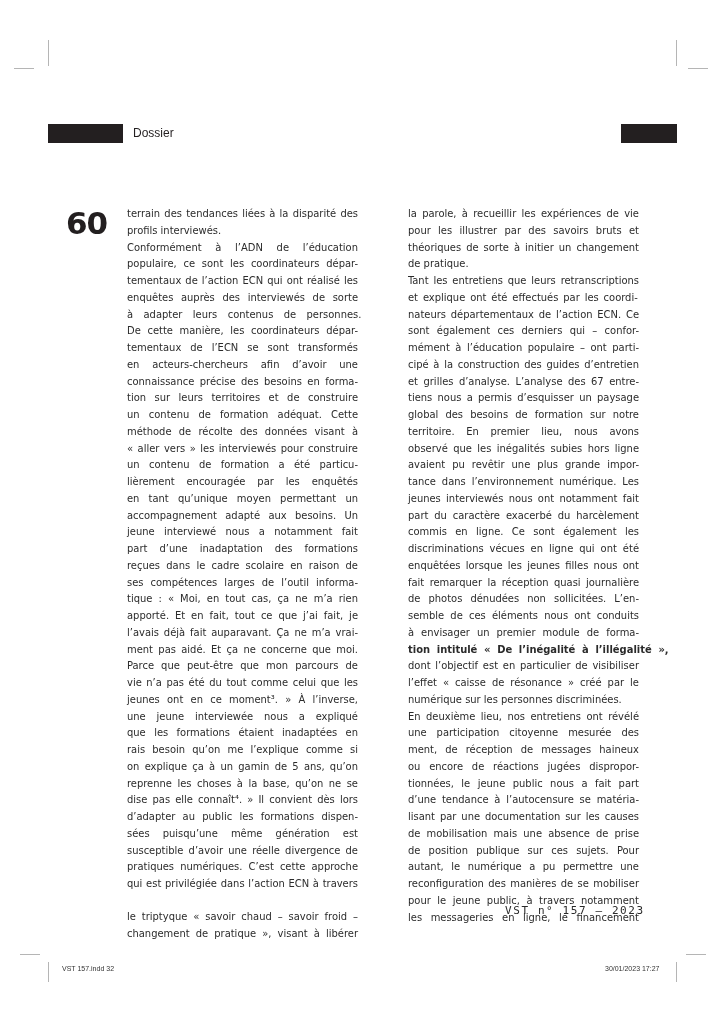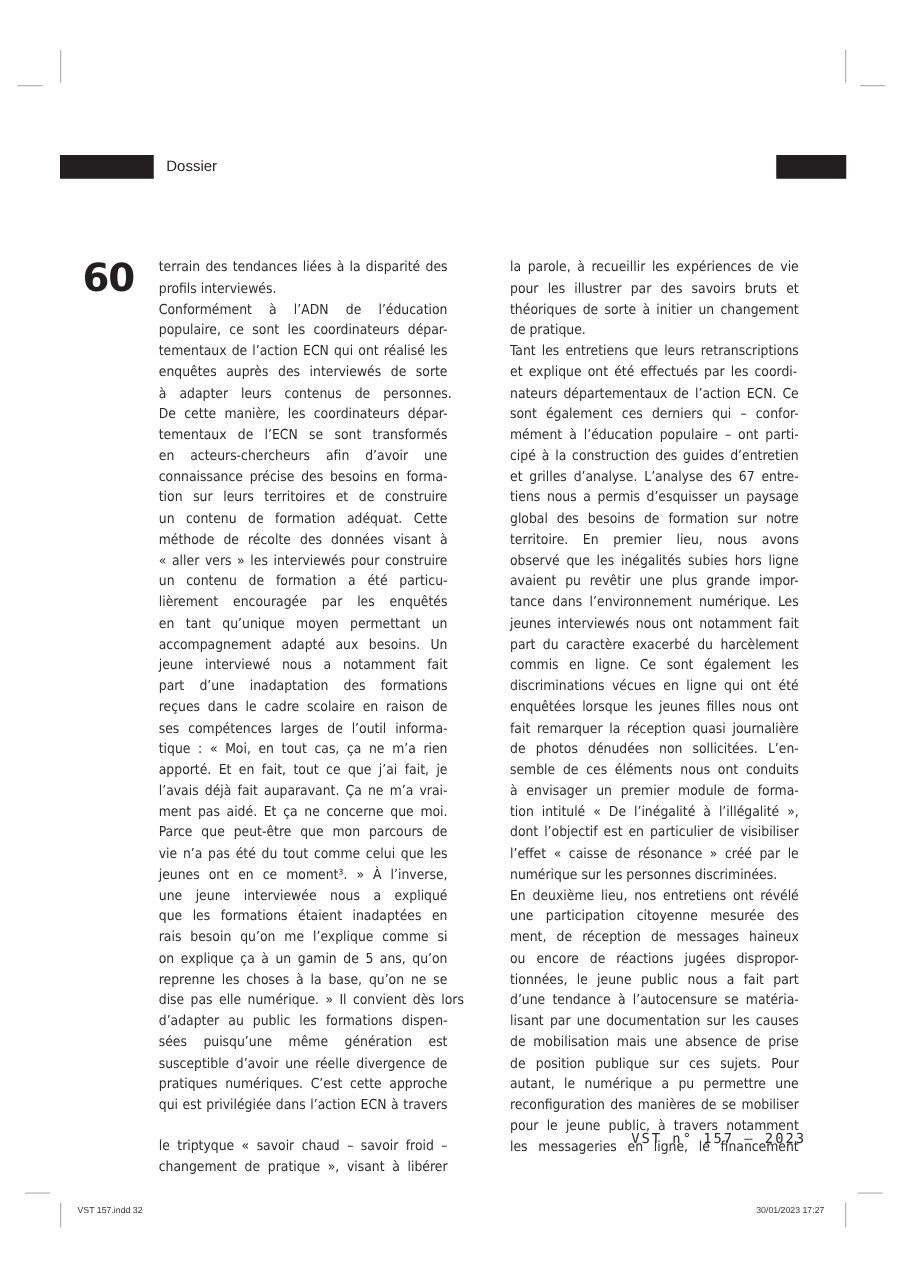--- a/index.html
+++ b/index.html
@@ -74,21 +74,21 @@
     <span class="line" style="display: block; word-spacing: 1.77232px; text-align-last: left;">l’avais déjà fait auparavant. Ça ne m’a vrai-</span>
     <span class="line" style="display: block; word-spacing: 2.18164px; text-align-last: left;">ment pas aidé. Et ça ne concerne que moi.</span>
     <span class="line" style="display: block; word-spacing: 3.92969px; text-align-last: left;">Parce que peut-être que mon parcours de</span>
     <span class="line" style="display: block; word-spacing: 1.39931px; text-align-last: left;">vie n’a pas été du tout comme celui que les</span>
     <span class="line" style="display: block; word-spacing: 4.08259px; text-align-last: left;">jeunes ont en ce moment³. » À l’inverse,</span>
     <span class="line" style="display: block; word-spacing: 7.6625px; text-align-last: left;">une jeune interviewée nous a expliqué</span>
     <span class="line" style="display: block; word-spacing: 5.24375px; text-align-last: left;">que les formations étaient inadaptées en</span>
     <span class="line" style="display: block; word-spacing: 4.0026px; text-align-last: left;">rais besoin qu’on me l’explique comme si</span>
     <span class="line" style="display: block; word-spacing: 2.09375px; text-align-last: left;">on explique ça à un gamin de 5 ans, qu’on</span>
     <span class="line" style="display: block; word-spacing: 2.34766px; text-align-last: left;">reprenne les choses à la base, qu’on ne se</span>
-    <span class="line" style="display: block; word-spacing: 1.96875px; text-align-last: left;">dise pas elle numérique. » Il convient dès lors</span>
+    <span class="line" style="display: block; word-spacing: 1.96875px; text-align-last: left;">dise pas elle connaît⁴. » Il convient dès lors</span>
     <span class="line" style="display: block; word-spacing: 4.09687px; text-align-last: left;">d’adapter au public les formations dispen-</span>
     <span class="line" style="display: block; word-spacing: 9.97656px; text-align-last: left;">sées puisqu’une même génération est</span>
     <span class="line" style="display: block; word-spacing: 2.06562px; text-align-last: left;">susceptible d’avoir une réelle divergence de</span>
     <span class="line" style="display: block; word-spacing: 2.93359px; text-align-last: left;">pratiques numériques. C’est cette approche</span>
     <span class="line" style="display: block; word-spacing: 0.558036px; text-align-last: left;">qui est privilégiée dans l’action ECN à travers</span>
     <span class="line" style="display: block; word-spacing: 2.77539px; text-align-last: left; margin-top: 16px;">le triptyque « savoir chaud – savoir froid –</span>
     <span class="line" style="display: block; word-spacing: 2.96094px; text-align-last: left;">changement de pratique », visant à libérer</span>
   </div>
 <div class="col" id="col-right">
     <span class="line" style="display: block; word-spacing: 2.16295px; text-align-last: left;">la parole, à recueillir les expériences de vie</span>
@@ -110,21 +110,21 @@
     <span class="line" style="display: block; word-spacing: 2.8125px; text-align-last: left;">tance dans l’environnement numérique. Les</span>
     <span class="line" style="display: block; word-spacing: 2.1375px; text-align-last: left;">jeunes interviewés nous ont notamment fait</span>
     <span class="line" style="display: block; word-spacing: 2.75625px; text-align-last: left;">part du caractère exacerbé du harcèlement</span>
     <span class="line" style="display: block; word-spacing: 5.23958px; text-align-last: left;">commis en ligne. Ce sont également les</span>
     <span class="line" style="display: block; word-spacing: 2.82552px; text-align-last: left;">discriminations vécues en ligne qui ont été</span>
     <span class="line" style="display: block; word-spacing: 2.1224px; text-align-last: left;">enquêtées lorsque les jeunes filles nous ont</span>
     <span class="line" style="display: block; word-spacing: 2.23125px; text-align-last: left;">fait remarquer la réception quasi journalière</span>
     <span class="line" style="display: block; word-spacing: 4.91875px; text-align-last: left;">de photos dénudées non sollicitées. L’en-</span>
     <span class="line" style="display: block; word-spacing: 3.02083px; text-align-last: left;">semble de ces éléments nous ont conduits</span>
     <span class="line" style="display: block; word-spacing: 3.85417px; text-align-last: left;">à envisager un premier module de forma-</span>
-    <span class="line" style="display: block; word-spacing: 3.22991px; text-align-last: left;">tion intitulé « De l’inégalité à l’illégalité »,</span>
+    <span class="line" style="display: block; word-spacing: 3.22991px; text-align-last: left; font-weight: bold;">tion intitulé « De l’inégalité à l’illégalité »,</span>
     <span class="line" style="display: block; word-spacing: 1.57552px; text-align-last: left;">dont l’objectif est en particulier de visibiliser</span>
     <span class="line" style="display: block; word-spacing: 2.88672px; text-align-last: left;">l’effet « caisse de résonance » créé par le</span>
     <span class="line last" style="display: block;">numérique sur les personnes discriminées.</span>
     <span class="line" style="display: block; word-spacing: 2.32031px; text-align-last: left;">En deuxième lieu, nos entretiens ont révélé</span>
     <span class="line" style="display: block; word-spacing: 6.74609px; text-align-last: left;">une participation citoyenne mesurée des</span>
     <span class="line" style="display: block; word-spacing: 4.94375px; text-align-last: left;">ment, de réception de messages haineux</span>
     <span class="line" style="display: block; word-spacing: 5.62812px; text-align-last: left;">ou encore de réactions jugées dispropor-</span>
     <span class="line" style="display: block; word-spacing: 4.29241px; text-align-last: left;">tionnées, le jeune public nous a fait part</span>
     <span class="line" style="display: block; word-spacing: 2.63125px; text-align-last: left;">d’une tendance à l’autocensure se matéria-</span>
     <span class="line" style="display: block; word-spacing: 1.77604px; text-align-last: left;">lisant par une documentation sur les causes</span>

